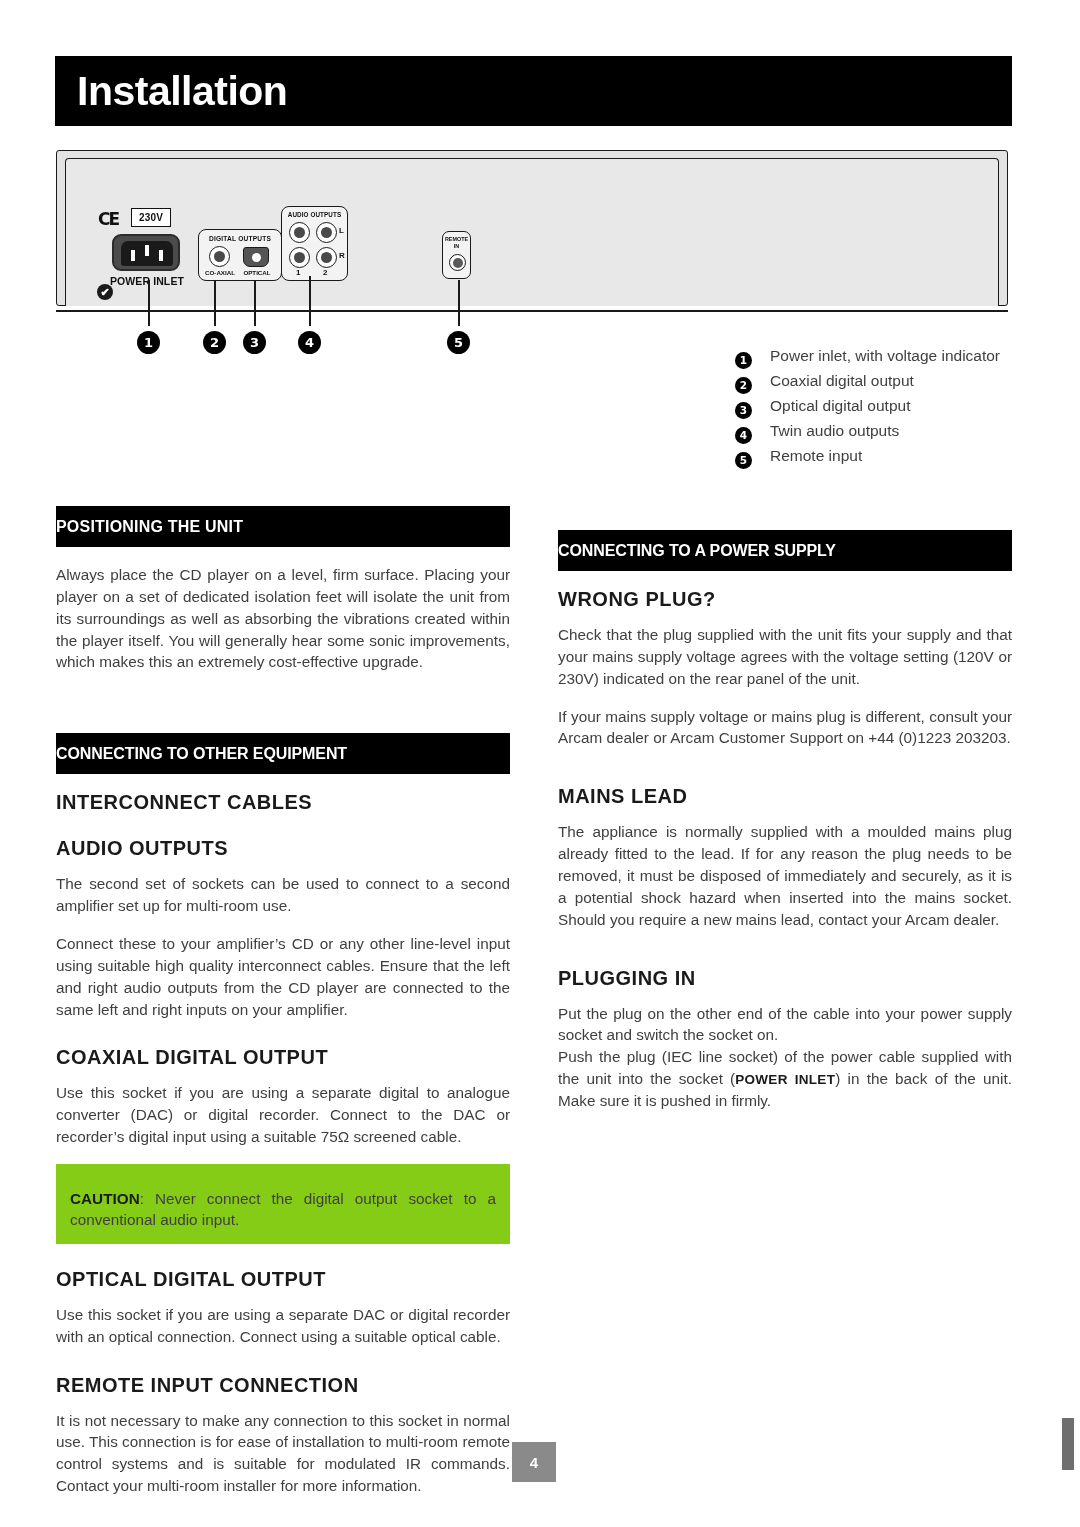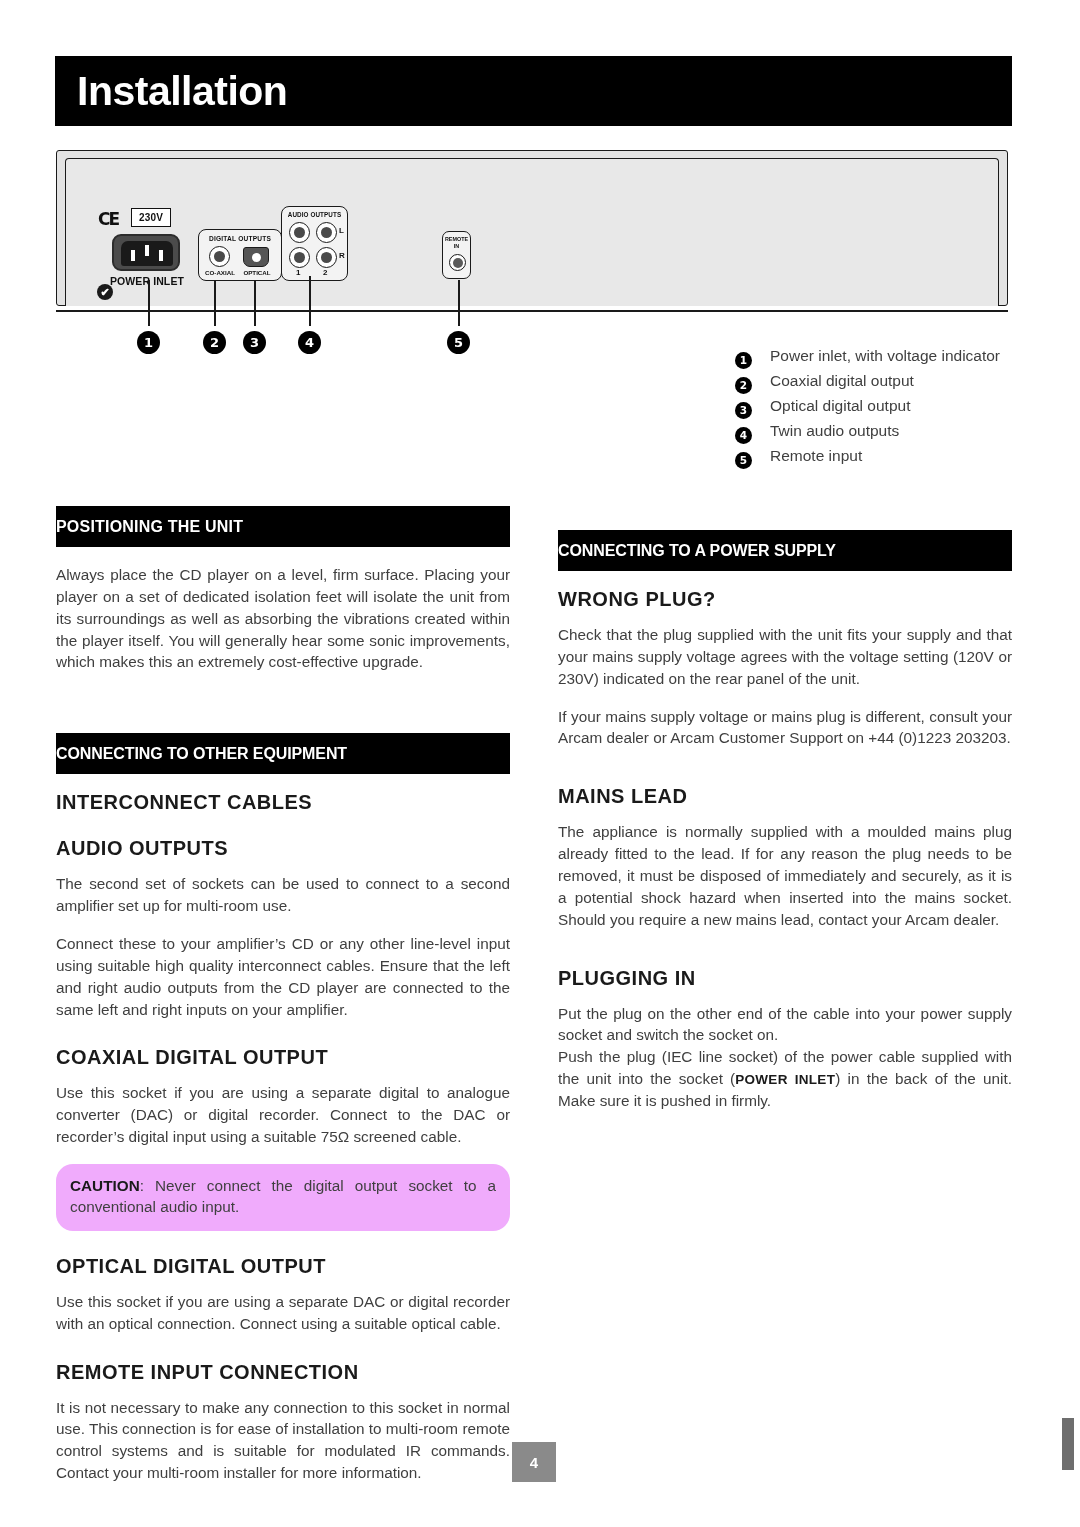--- a/index.html
+++ b/index.html
@@ -165,21 +165,21 @@
     margin:0 0 13px 0;
   }
   p.body{
     font-size:15.3px;line-height:1.43;color:#3f3f3f;text-align:justify;
     margin:0 0 16px 0;
   }
   p.body.last{margin-bottom:0;}
   .spacer-s{height:10px;}
   .spacer-m{height:20px;}
   .caution{
-    background:#f0abfc;padding:11px 14px 13px 14px;margin:4px 0 24px 0;border-radius:17px;
+    background:#84cc16;padding:24px 14px 13px 14px;margin:4px 0 24px 0;
   }
   .caution p{
     font-size:15.3px;line-height:1.4;color:#3f3f3f;text-align:justify;margin:0;
   }
   .caution b, .bold{font-weight:bold;color:#1a1a1a;}
   .sm-bold{font-weight:bold;font-size:13.5px;letter-spacing:0.3px;color:#1a1a1a;}
 
   
   .pagenum{
     position:absolute;left:512px;top:1434px;width:44px;height:40px;

